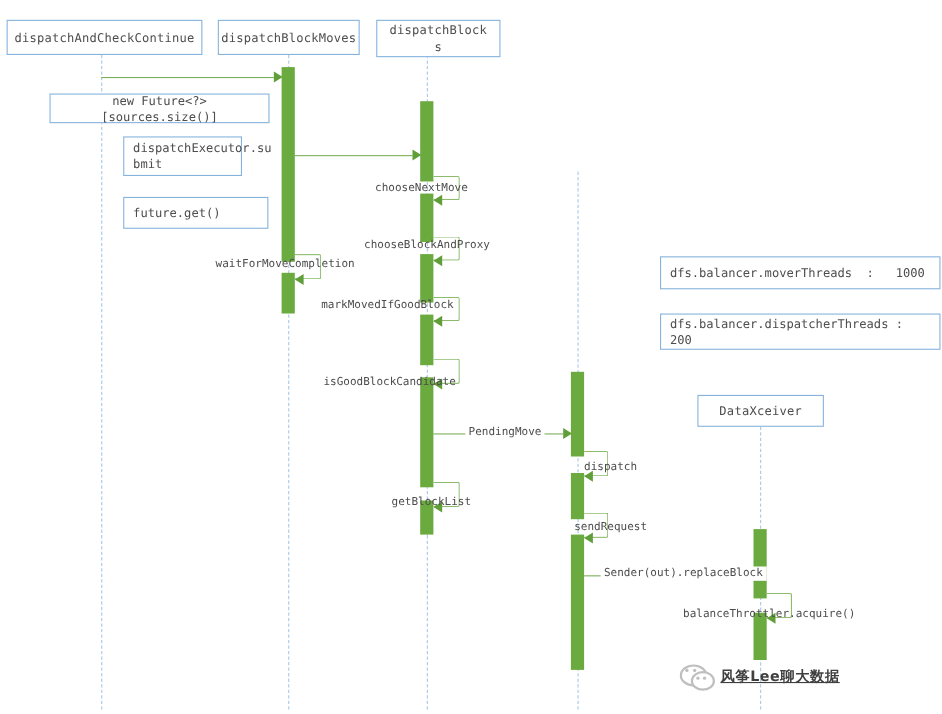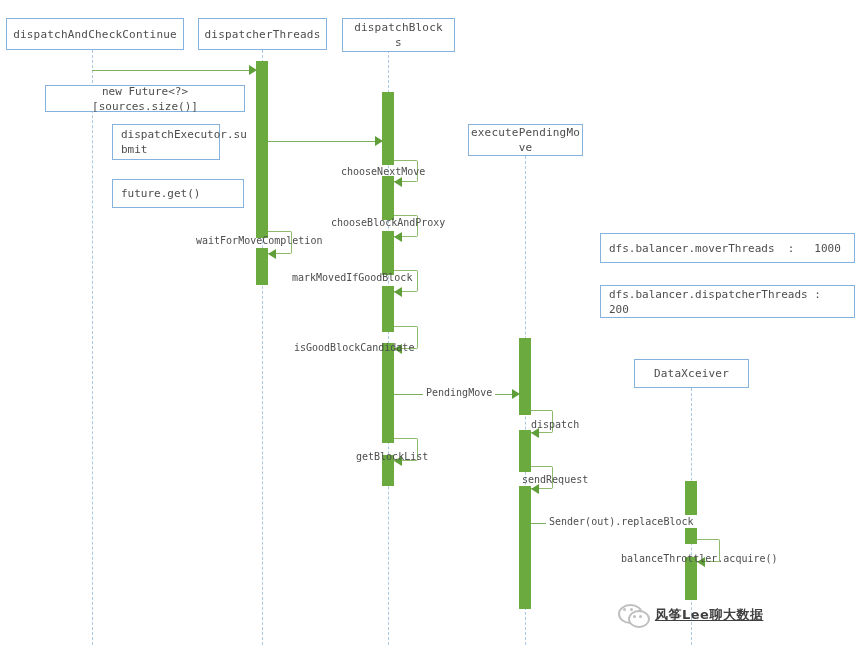--- a/index.html
+++ b/index.html
@@ -124,32 +124,28 @@
   <div class="lifeline" style="left:262px;top:50px;height:595px;"></div>
   <div class="lifeline" style="left:388px;top:50px;height:595px;"></div>
   <div class="lifeline" style="left:525px;top:156px;height:489px;"></div>
   <div class="lifeline" style="left:691px;top:388px;height:257px;"></div>
 
   <div class="participant" style="left:6px;top:18px;width:178px;height:32px;">
     <span>dispatchAndCheckContinue</span>
   </div>
 
   <div class="participant" style="left:198px;top:18px;width:129px;height:32px;">
-    <span>dispatcherThreads</span>
+    <span>dispatchBlockMoves</span>
   </div>
 
   <div class="participant" style="left:342px;top:18px;width:113px;height:34px;">
     <span style="white-space:pre-line;">dispatchBlock
 s</span>
   </div>
 
-  <div class="participant" style="left:468px;top:124px;width:115px;height:32px;">
-    <span style="white-space:pre-line;">executePendingMo
-ve</span>
-  </div>
 
   <div class="participant" style="left:634px;top:359px;width:115px;height:29px;">
     <span>DataXceiver</span>
   </div>
 
   <div class="note center" style="left:45px;top:85px;width:200px;height:27px;">
     <span>new Future&lt;?&gt;[sources.size()]</span>
   </div>
 
   <div class="note" style="left:112px;top:124px;width:108px;height:36px;">

